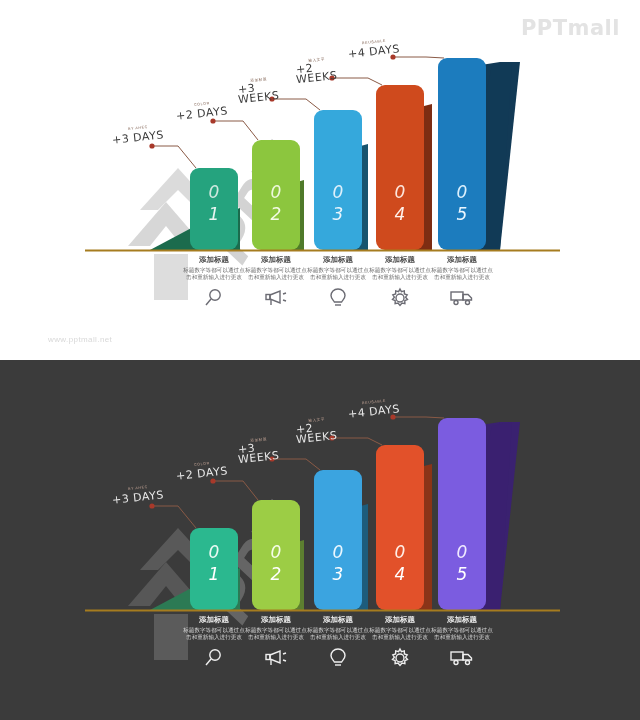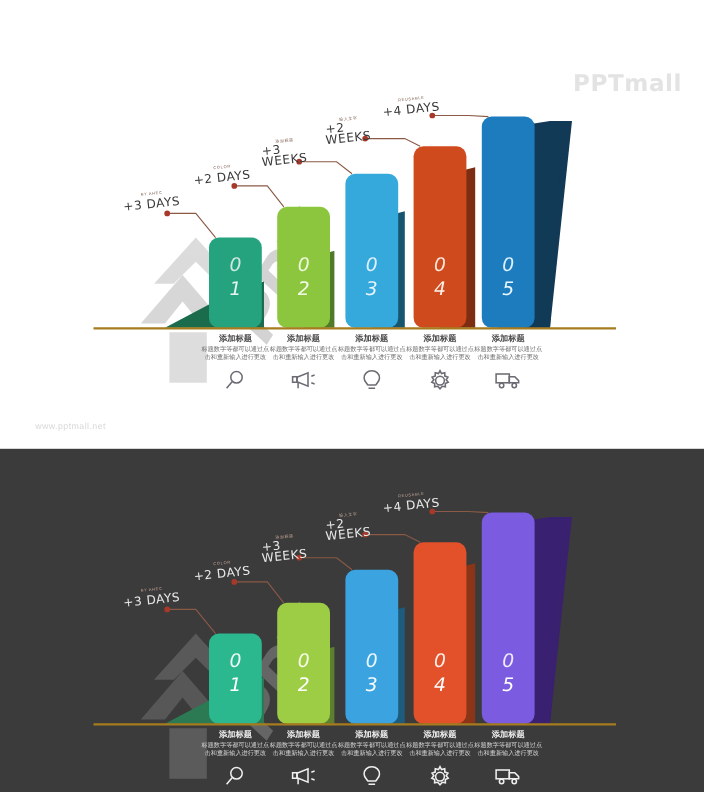--- a/index.html
+++ b/index.html
@@ -3,32 +3,32 @@
 <meta charset="utf-8">
 <style>
   html,body{margin:0;padding:0;}
   body{
     width:640px;height:720px;
     font-family:"Liberation Sans","DejaVu Sans",sans-serif;
     background:#ffffff;
     overflow:hidden;
   }
   .panel{position:relative;width:640px;height:360px;overflow:hidden;}
-  .panel.light{background:#ffffff;margin-top:48px;}
+  .panel.light{background:#ffffff;}
   .panel.dark{background:#3b3b3b;}
 
   
   .brand{
     position:absolute;top:16px;right:20px;
     font-size:21px;letter-spacing:.5px;
     color:#e3e3e3;font-weight:bold;
     font-family:"DejaVu Sans",sans-serif;
   }
   .site-url{
-    position:absolute;left:32px;bottom:16px;
+    position:absolute;left:48px;bottom:16px;
     font-size:8px;color:#d8d8d8;letter-spacing:.4px;
   }
 
   
   .wm{position:absolute;pointer-events:none;}
   .wm-mark{
     left:120px;top:150px;width:190px;height:190px;
     opacity:.5;
   }
   .wm-text{

